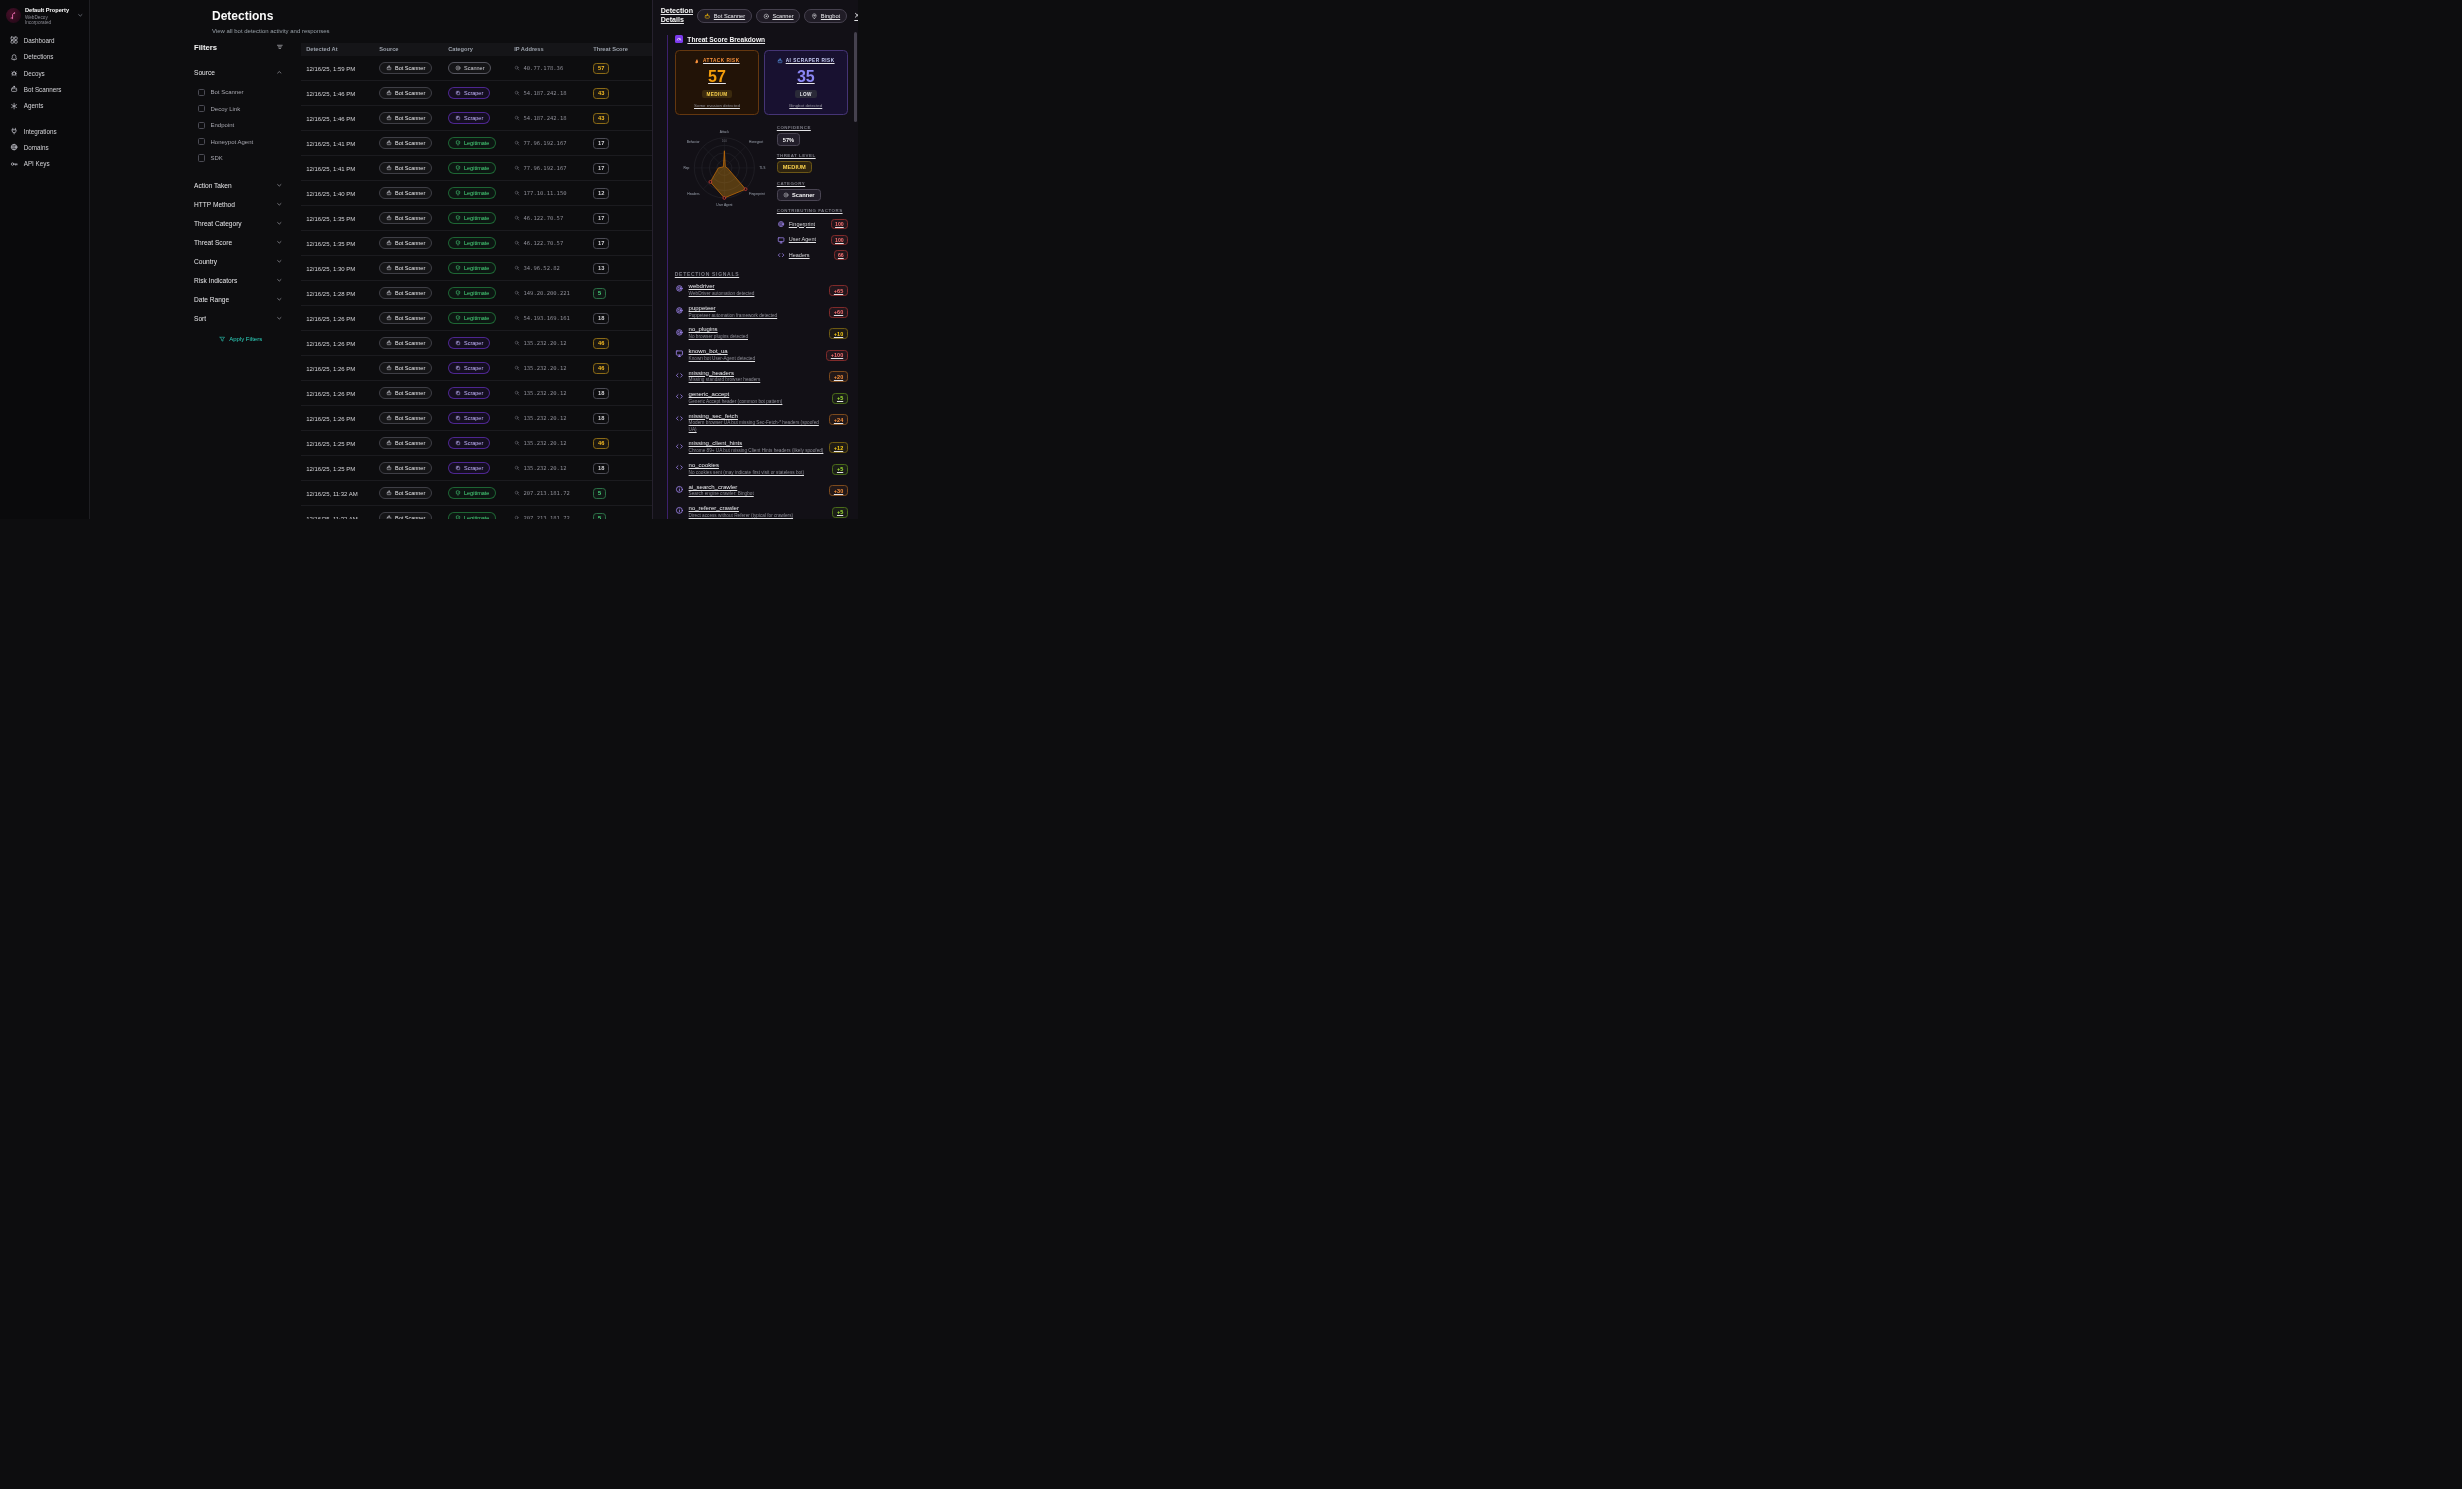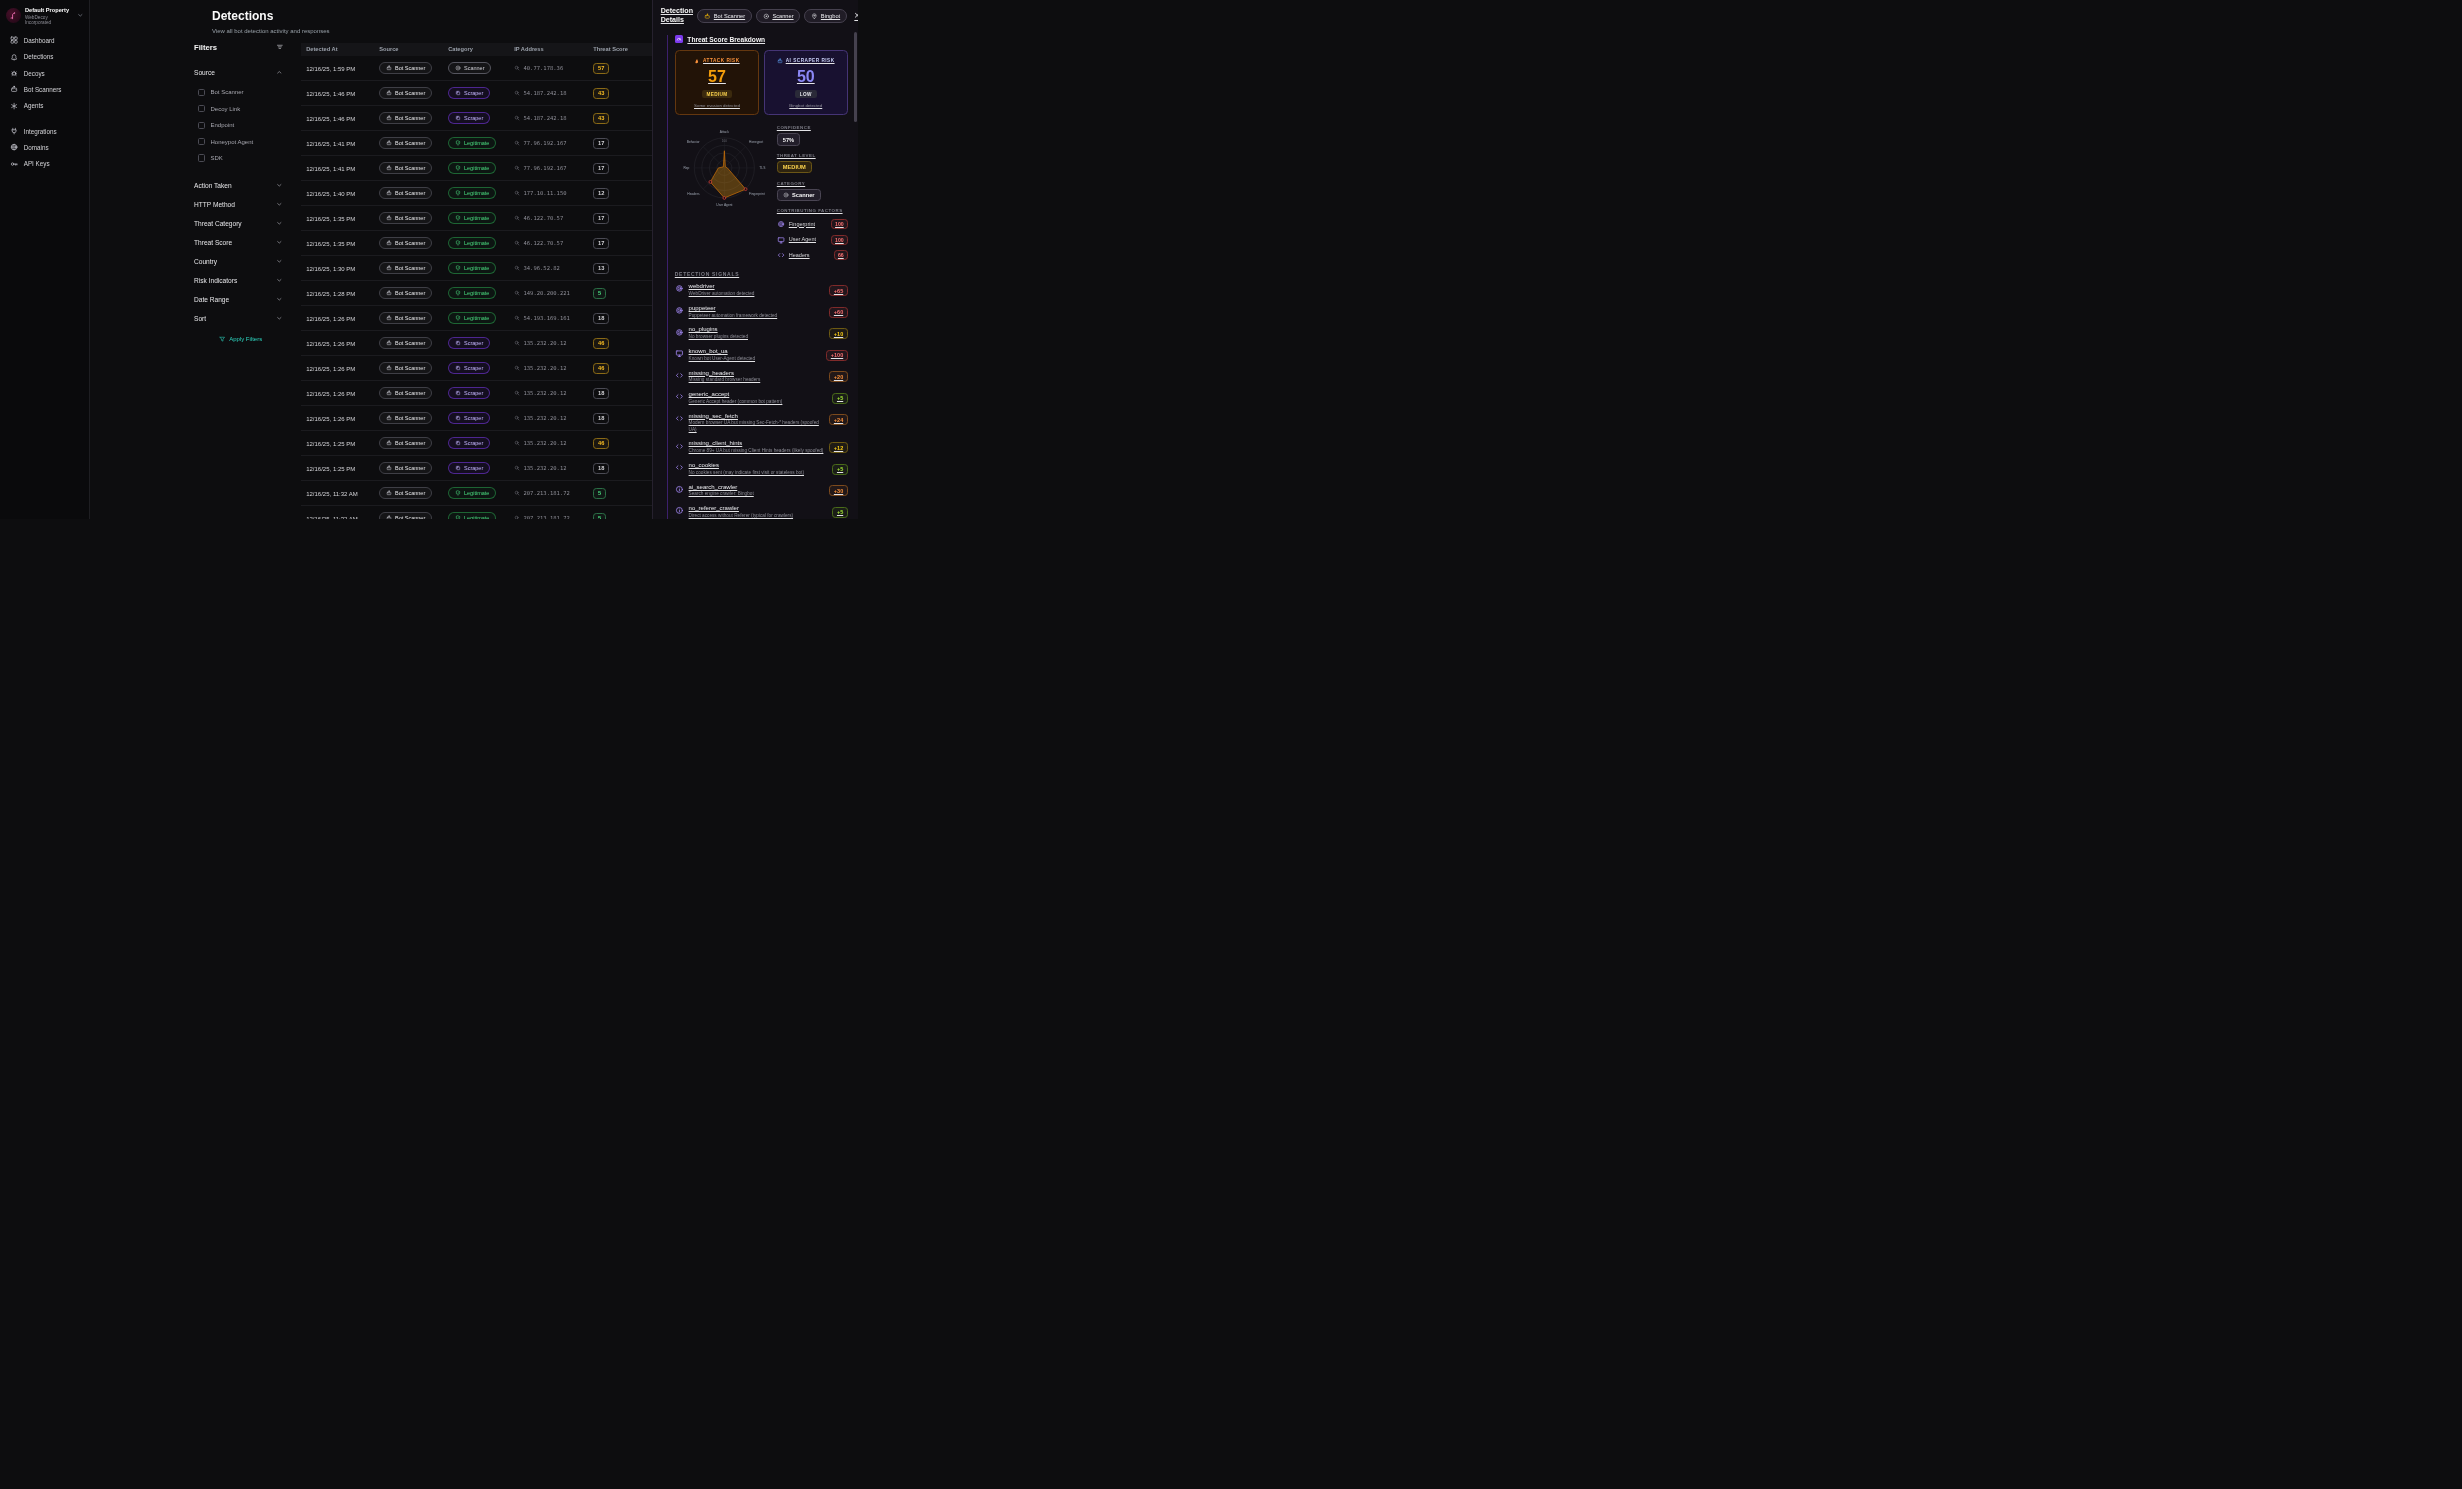--- a/index.html
+++ b/index.html
@@ -1095,21 +1095,21 @@
                 <svg viewBox="0 0 16 16" fill="none" stroke="currentColor" stroke-width="1.4" stroke-linecap="round" stroke-linejoin="round">
                   <rect x="3" y="6" width="10" height="6.5" rx="1.5"></rect>
                   <path d="M8 3.6V6"></path>
                   <circle cx="8" cy="2.9" r=".9"></circle>
                   <circle cx="5.8" cy="9.2" r=".7" fill="currentColor" stroke="none"></circle>
                   <circle cx="10.2" cy="9.2" r=".7" fill="currentColor" stroke="none"></circle>
                 </svg>
               </span>
             <span>AI SCRAPER RISK</span>
           </div>
-          <div class="rc-value">50</div>
+          <div class="rc-value">35</div>
           <div><span class="rc-level">LOW</span></div>
           <div class="rc-caption">Bingbot detected</div>
         </div>
       </div>
       <div class="radar-row">
         <div class="radar-box" id="radar"><svg viewBox="0 0 186 172" width="102" height="94">
               <circle cx="90" cy="84" r="13.75" fill="none" stroke="#2e2e36" stroke-width="0.8"></circle>
               <circle cx="90" cy="84" r="27.5" fill="none" stroke="#2e2e36" stroke-width="0.8"></circle>
               <circle cx="90" cy="84" r="41.25" fill="none" stroke="#2e2e36" stroke-width="0.8"></circle>
               <circle cx="90" cy="84" r="55" fill="none" stroke="#2e2e36" stroke-width="0.8"></circle>

